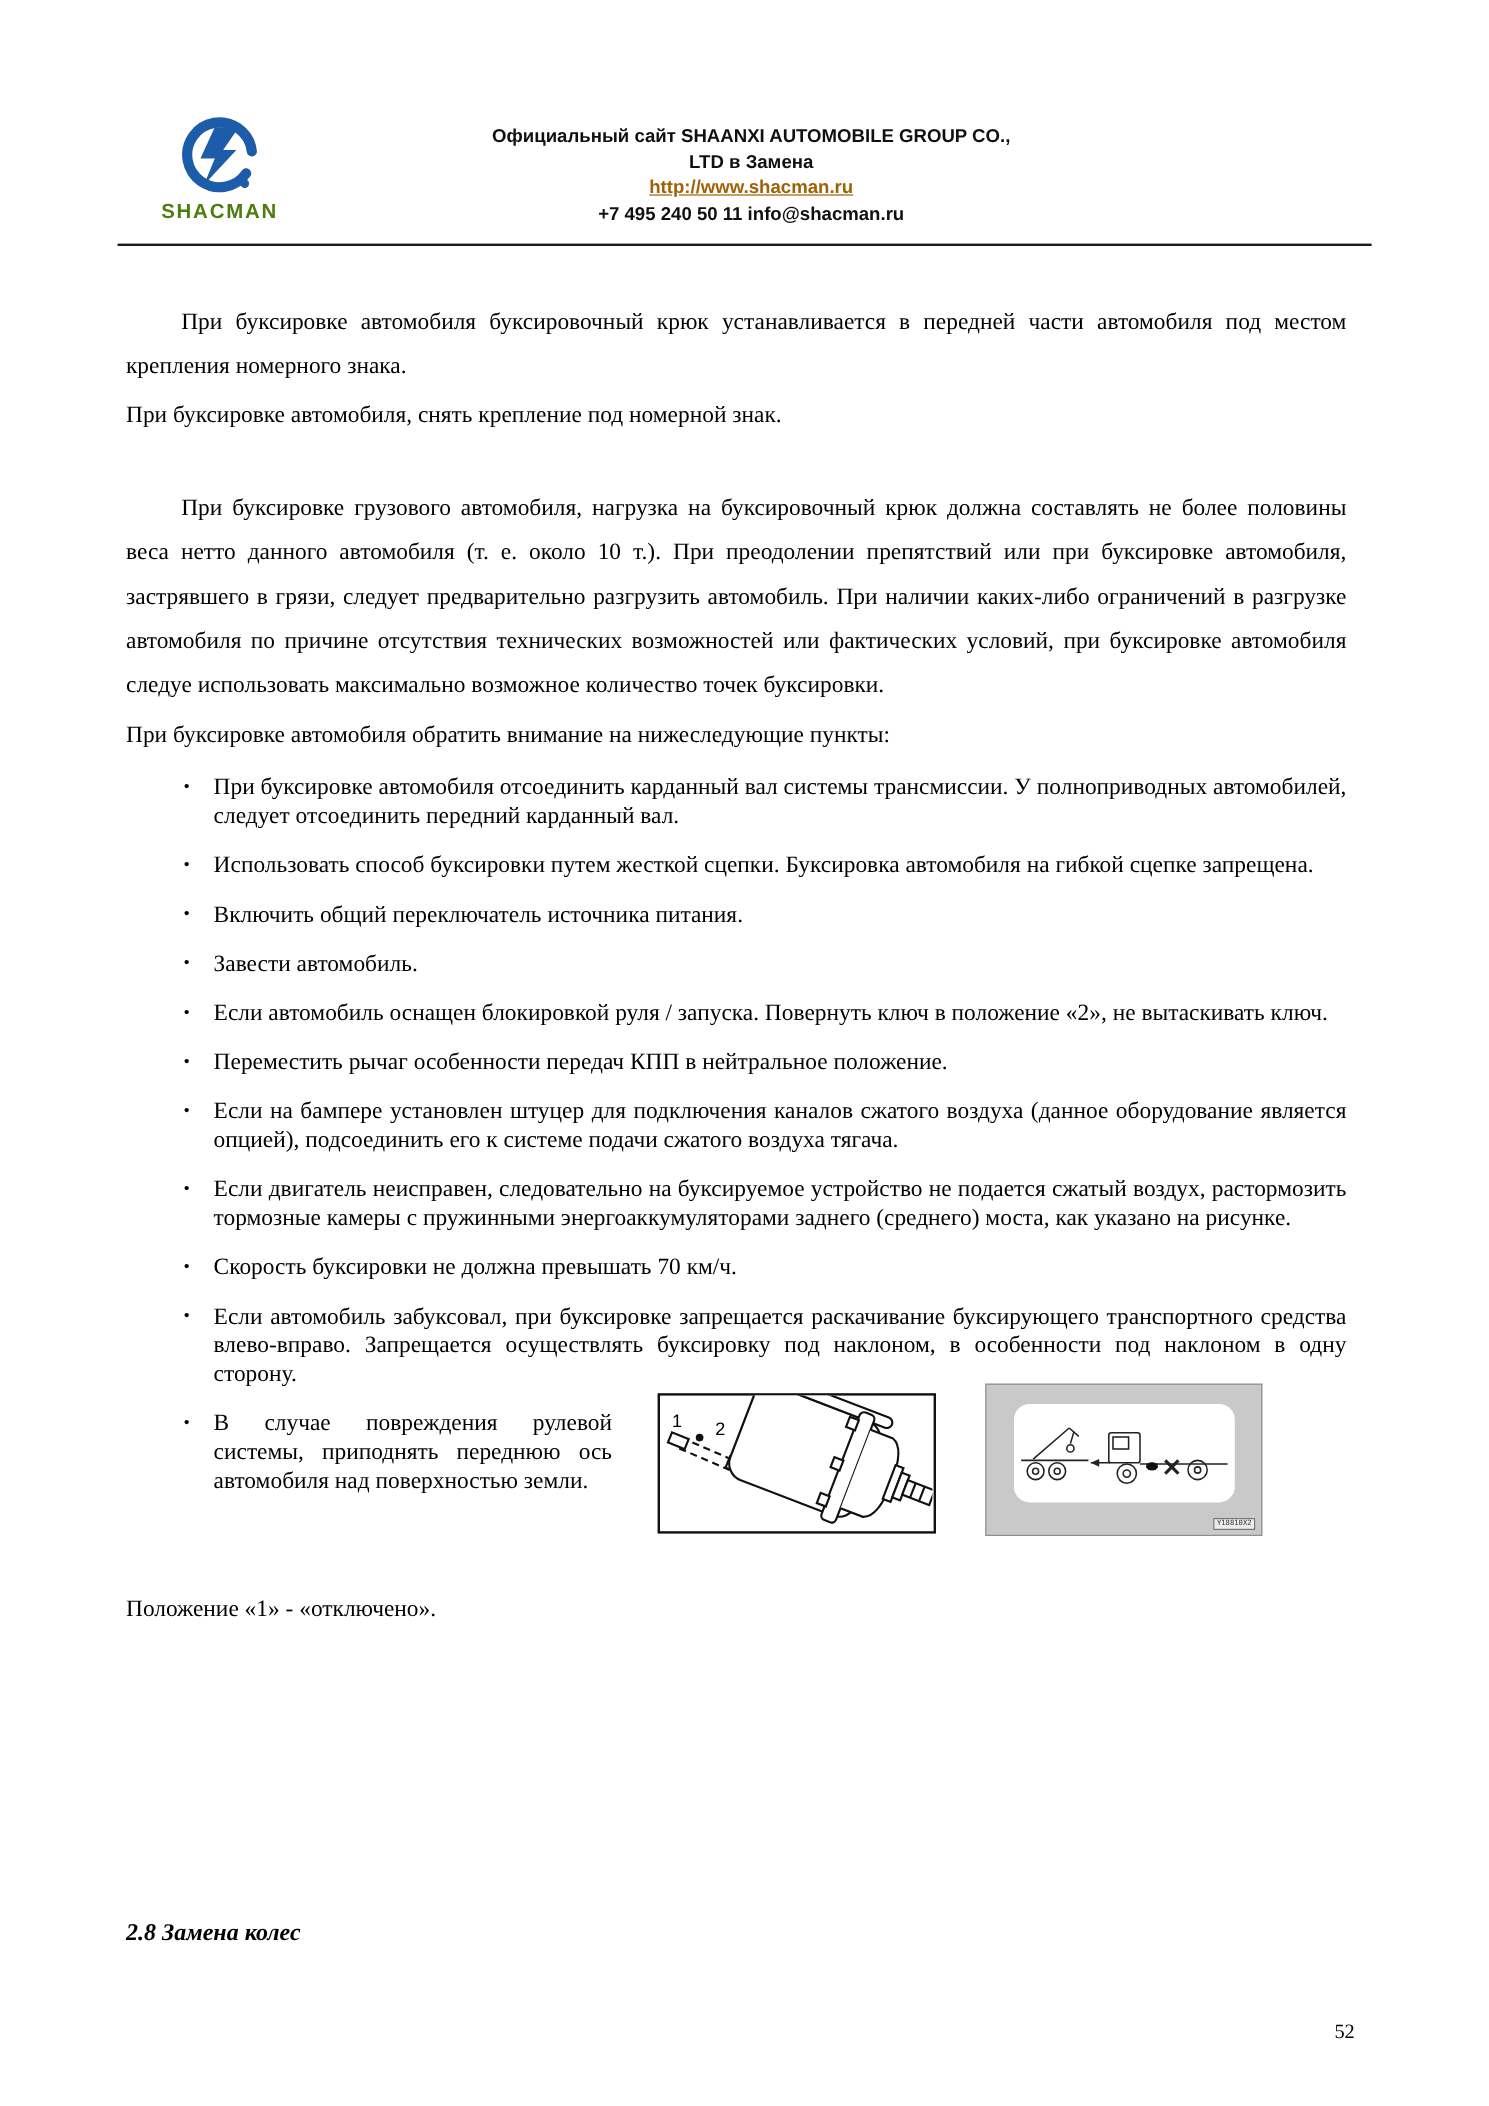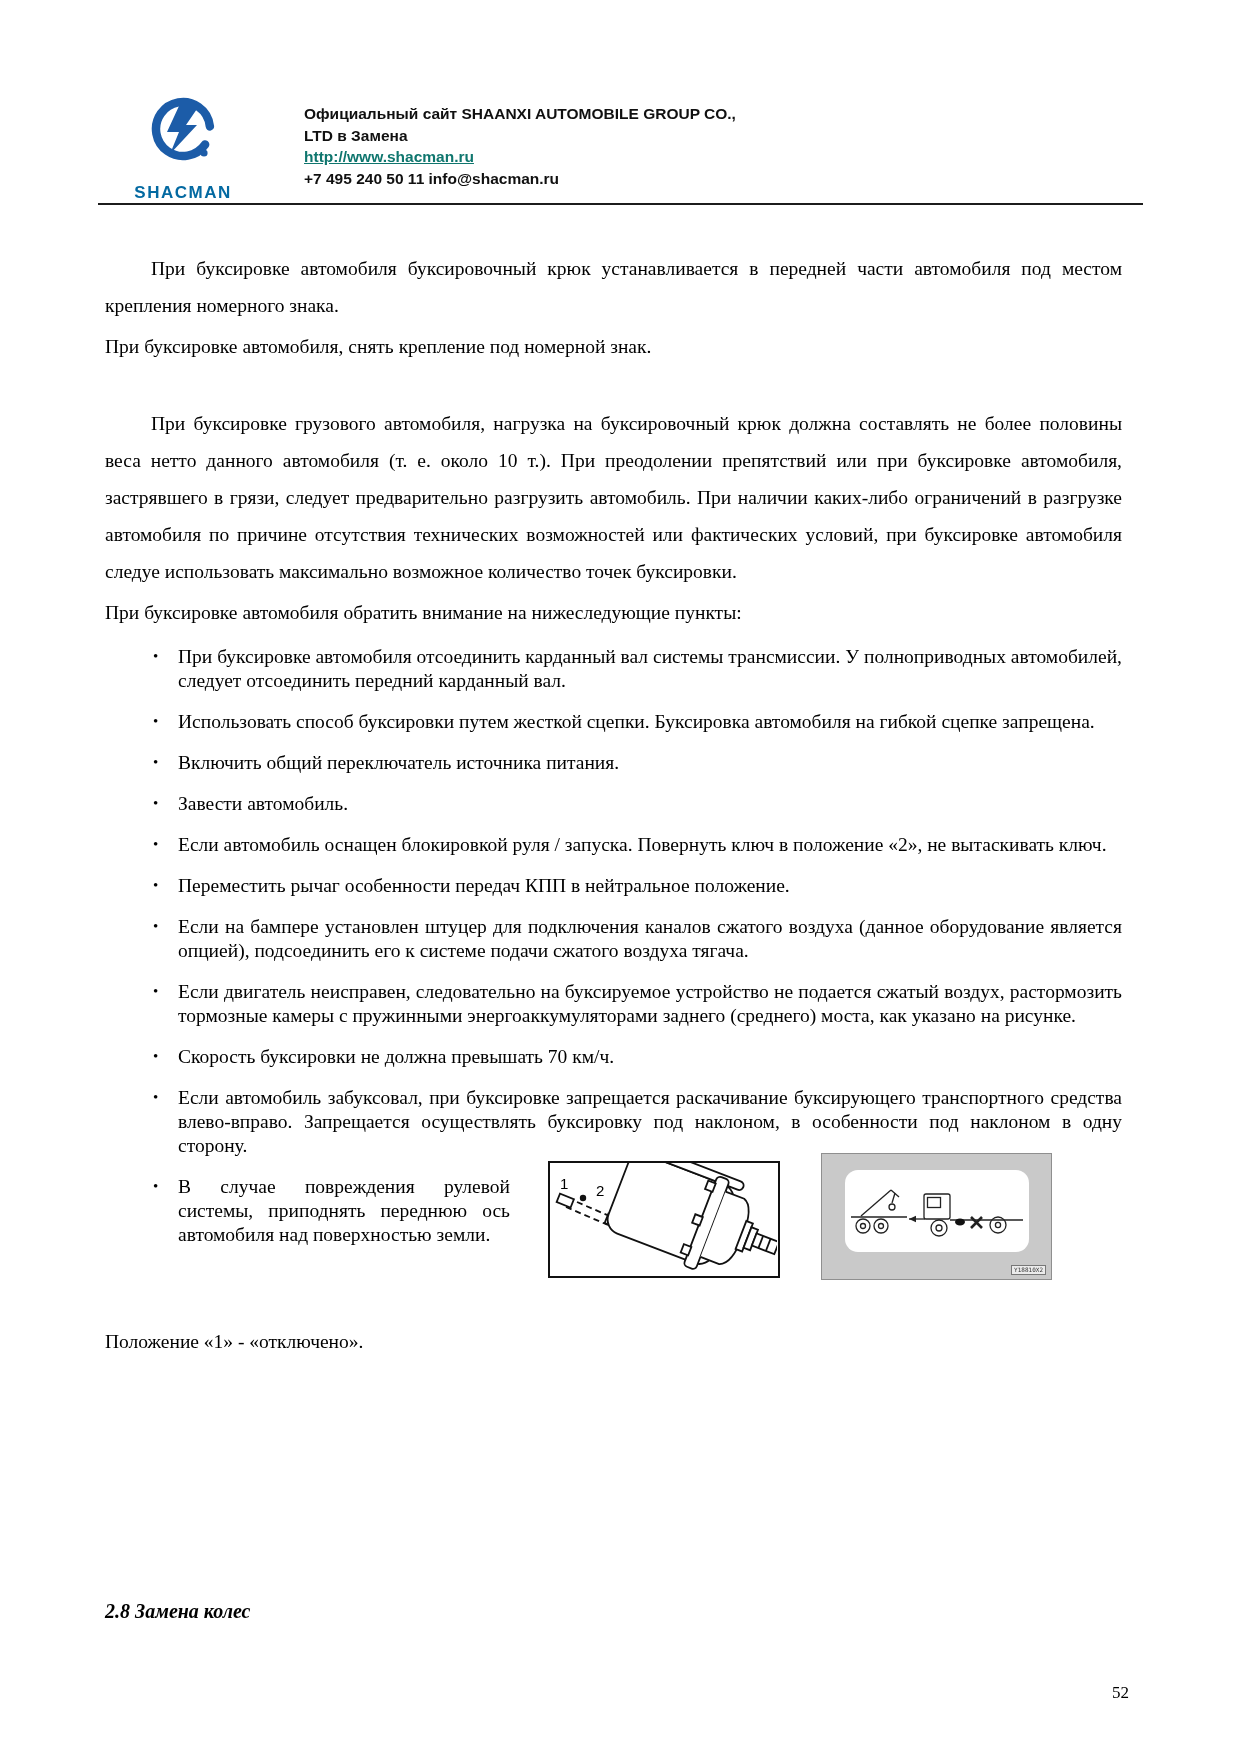--- a/index.html
+++ b/index.html
@@ -6,25 +6,25 @@
   .page {
     position:relative; width:1241px; height:1755px; margin:0 auto;
     background:#ffffff; overflow:hidden; color:#000;
     font-family:"Liberation Serif", serif;
   }
 
   
   .logo { position:absolute; left:124px; top:96px; width:118px; text-align:center; }
   .logo svg { display:block; margin:0 auto; }
   .logo-word { font-family:"Liberation Sans", sans-serif; font-weight:bold;
-               font-size:17px; letter-spacing:1.5px; color:#0369a1; margin-top:19px; }
-  .contact { position:absolute; left:304px; top:103px; width:580px; text-align:left;
+               font-size:17px; letter-spacing:1.5px; color:#4d7c0f; margin-top:3px; }
+  .contact { position:absolute; left:336px; top:103px; width:580px; text-align:center;
              font-family:"Liberation Sans", sans-serif; font-weight:bold;
              font-size:15.5px; line-height:21.5px; color:#101010; }
-  .contact a { color:#0f766e; text-decoration:underline; }
+  .contact a { color:#a16207; text-decoration:underline; }
   .rule { position:absolute; left:98px; top:203px; width:1045px;
           border:0; border-top:2.5px solid #1c1c1c; margin:0; }
 
   
   .content { position:absolute; left:105px; top:210px; width:1017px; }
   p.body { font-size:19.5px; line-height:37px; text-align:justify; margin:0 0 4px 0; }
   p.indent { text-indent:46px;margin-top:40px; }
 
   ul.points { list-style:none; margin:14px 0 0 0; padding:0; }
   ul.points li, .bullet-text {

